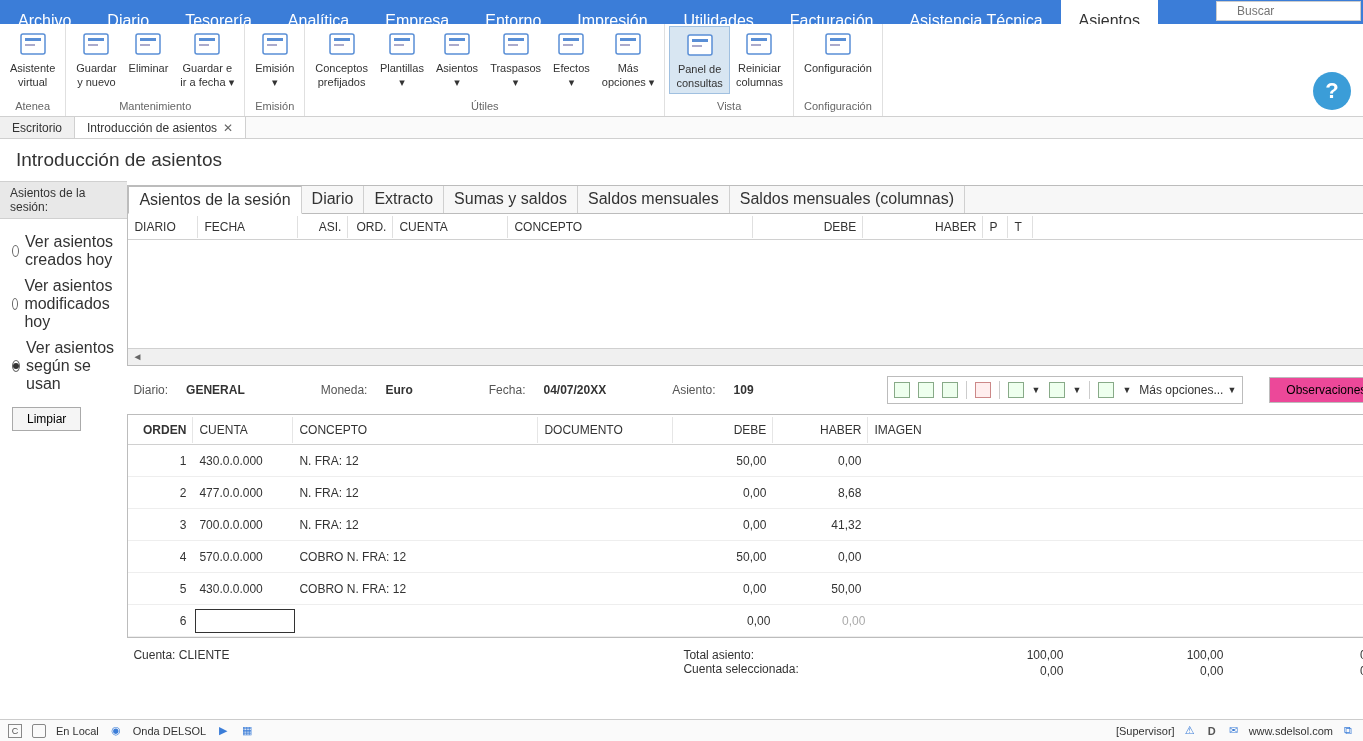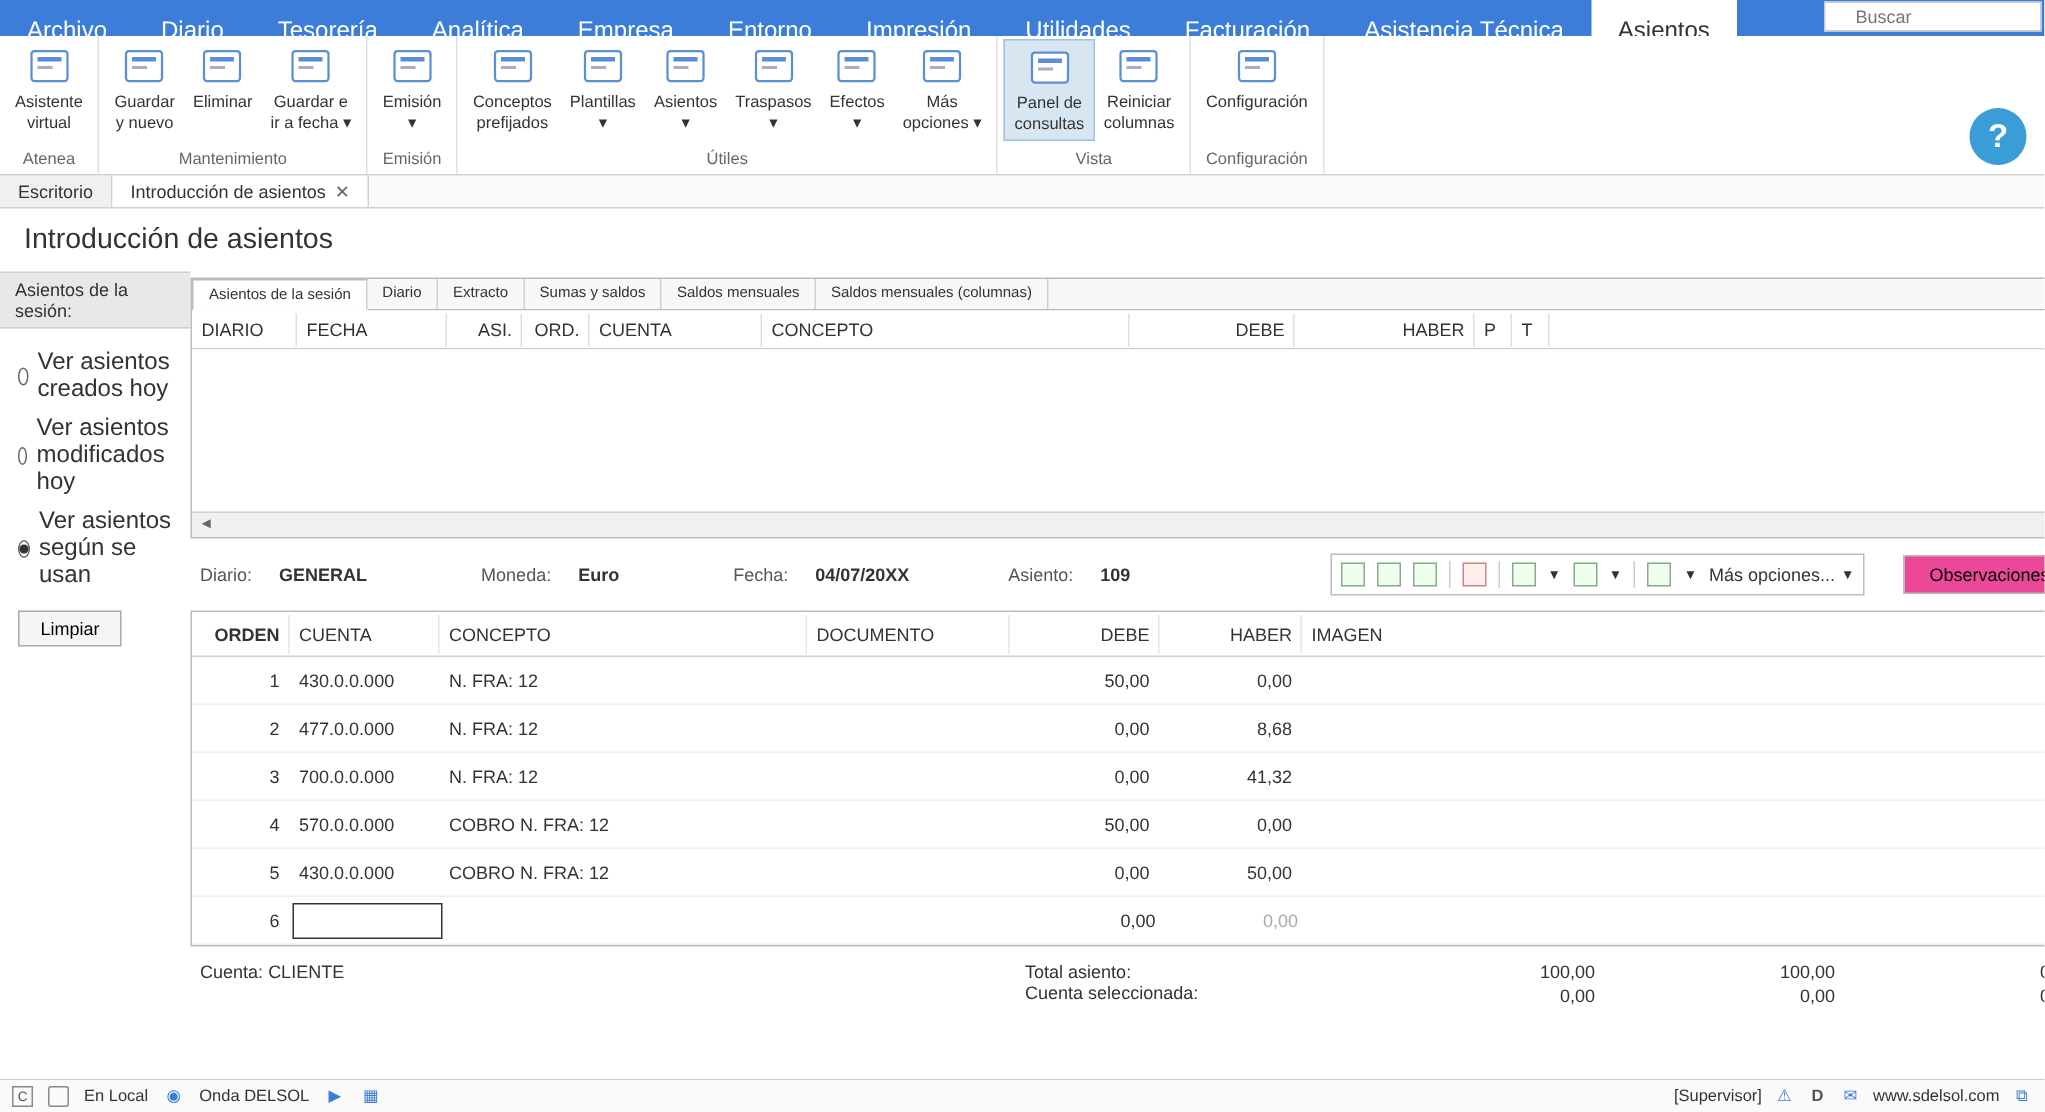--- a/index.html
+++ b/index.html
@@ -27,21 +27,21 @@
 .sidebar{width:222px;border-top:1px solid #d0d0d0}
 .side-head{background:#e8e8e8;padding:4px 10px;font-size:12px;border-bottom:1px solid #d0d0d0}
 .side-body{padding:10px 12px}
 .radio-row{display:flex;align-items:center;gap:6px;padding:4px 0;font-size:16px}
 .radio{width:12px;height:12px;border:1px solid #666;border-radius:50%;display:inline-flex;align-items:center;justify-content:center}
 .radio.checked::after{content:"";width:6px;height:6px;background:#333;border-radius:50%}
 .btn{border:1px solid #aaa;background:#f5f5f5;padding:4px 14px;font-size:12px;cursor:pointer;margin-top:10px}
 .main{flex:1;padding:4px 6px 0 0;display:flex;flex-direction:column}
 .panel{border:1px solid #bcbcbc;background:#fff}
 .subtabs{display:flex;border-bottom:1px solid #bcbcbc;background:#f7f7f7}
-.subtab{padding:4px 10px;font-size:10px;border-right:1px solid #d0d0d0;cursor:pointer}
+.subtab{padding:4px 10px;font-size:16px;border-right:1px solid #d0d0d0;cursor:pointer}
 .subtab.active{background:#fff;border-bottom:1px solid #fff;margin-bottom:-1px;border-top:1px solid #bcbcbc;border-left:1px solid #bcbcbc}
 .grid-head{display:flex;border-bottom:1px solid #d0d0d0;background:#fff;height:26px;align-items:center}
 .grid-head .gh{padding:4px 6px;font-size:12px;border-right:1px solid #e0e0e0;overflow:hidden;white-space:nowrap}
 .grid-body{height:108px;background:#fff}
 .scrollbar-h{height:17px;background:#f0f0f0;border-top:1px solid #d0d0d0;display:flex;align-items:center;justify-content:space-between;padding:0 2px}
 .sb-arrow{width:14px;height:14px;color:#666;text-align:center;font-size:10px;line-height:14px}
 .infobar{display:flex;align-items:center;padding:10px 6px;gap:18px;font-size:12px}
 .infobar .lbl{color:#555}
 .infobar .val{font-weight:bold}
 .toolbar-mini{border:1px solid #bcbcbc;display:flex;align-items:center;height:28px;padding:0 6px;gap:8px;margin-left:auto}

